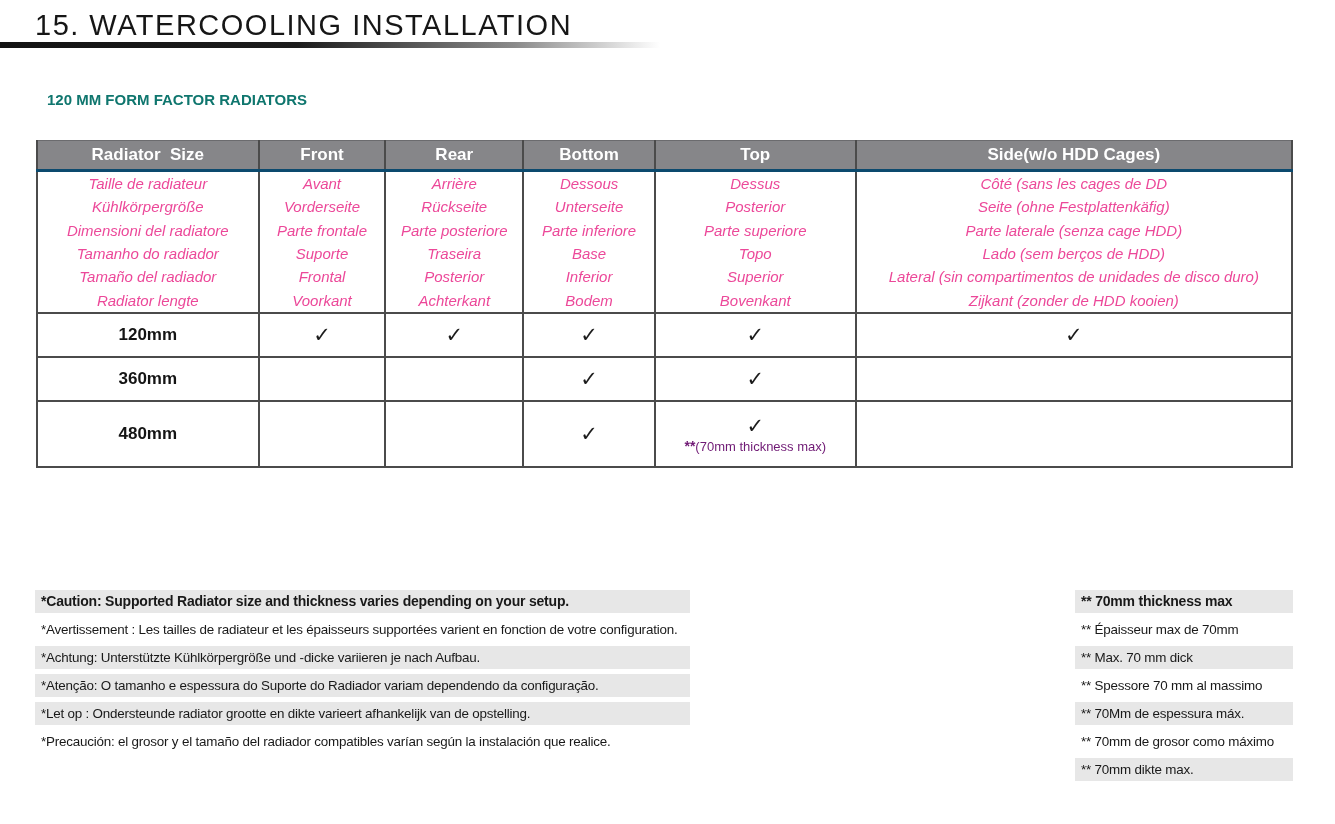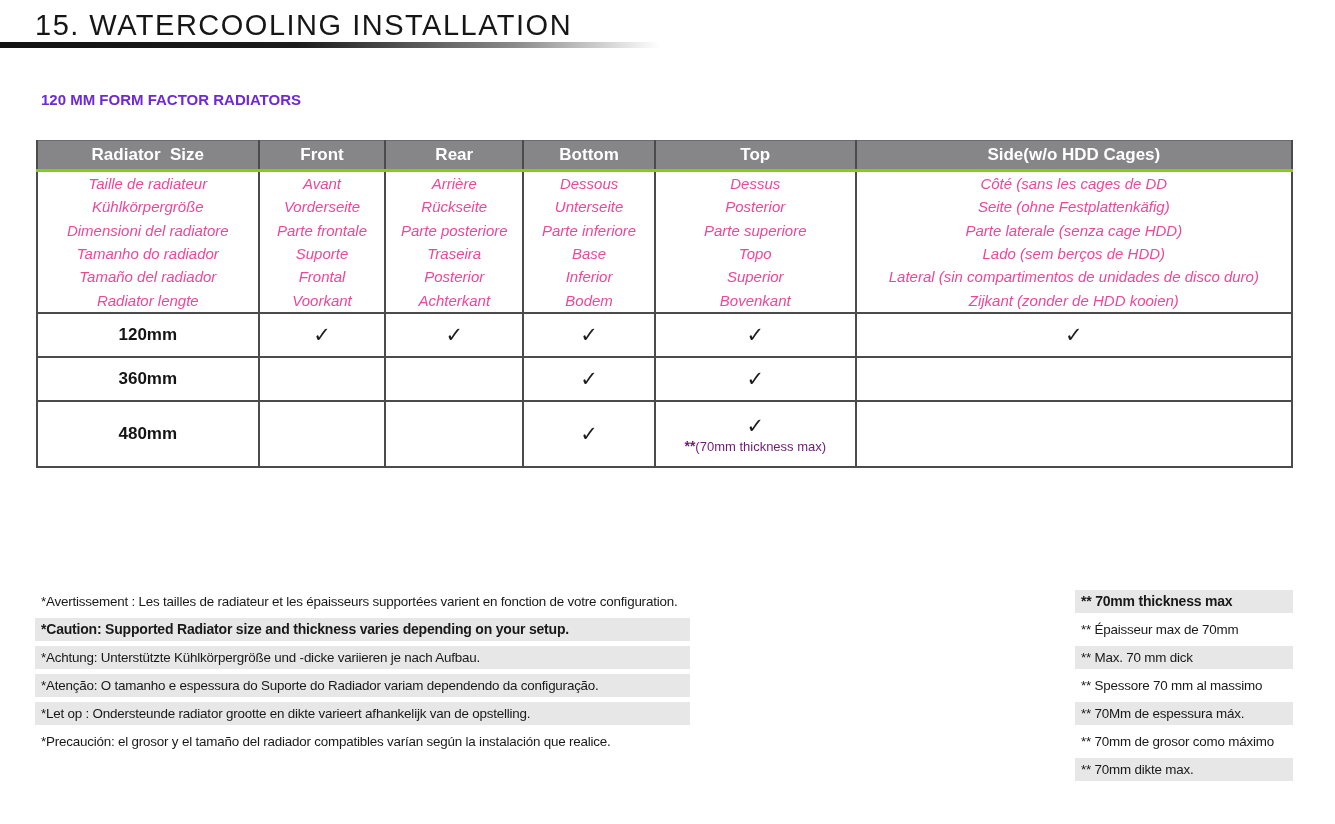--- a/index.html
+++ b/index.html
@@ -35,25 +35,25 @@
     left: 0;
     top: 42px;
     width: 660px;
     height: 6px;
     background: linear-gradient(to right, #131313 0%, #1c1c1c 45%, #8a8a8a 78%, rgba(255,255,255,0) 100%);
   }
 
   
   .subtitle {
     position: absolute;
-    left: 41px;
+    left: 47px;
     top: 91px;
     font-size: 15px;
     font-weight: 700;
-    color: #6d28d9;
+    color: #0f766e;
   }
 
   
   .rad-table {
     position: absolute;
     left: 36px;
     top: 140px;
     width: 1257px;
     border-collapse: collapse;
     table-layout: fixed;
@@ -64,21 +64,21 @@
     vertical-align: middle;
     padding: 0;
   }
   tr.header-row td {
     background: #868689;
     color: #ffffff;
     font-weight: 700;
     font-size: 17px;
     height: 28px;
     border-top: 1px solid #6b6b6e;
-    border-bottom: 3px solid #84cc16;
+    border-bottom: 3px solid #0c4a6e;
     white-space: pre;
   }
   tr.lang-row td {
     border-top: none;
     height: 140px;
     font-style: italic;
     font-size: 15px;
     color: #ec4899;
     line-height: 23.3px;
   }
@@ -222,22 +222,22 @@
           <td></td>
           <td></td>
           <td><span class="check">✓</span></td>
           <td><span class="check">✓</span><div class="top-note"><b>**</b>(70mm thickness max)</div></td>
           <td></td>
         </tr>
       </tbody>
   </table>
 
   <div class="notes notes-left" id="notes-left">
+      <div class="note shaded bold">*Caution: Supported Radiator size and thickness varies depending on your setup.</div>
       <div class="note">*Avertissement :  Les tailles de radiateur et les épaisseurs supportées varient en fonction de votre configuration.</div>
-      <div class="note shaded bold">*Caution: Supported Radiator size and thickness varies depending on your setup.</div>
       <div class="note shaded">*Achtung: Unterstützte Kühlkörpergröße und -dicke variieren je nach Aufbau.</div>
       <div class="note shaded">*Atenção: O tamanho e espessura do Suporte do Radiador variam dependendo da configuração.</div>
       <div class="note shaded">*Let op : Ondersteunde radiator grootte en dikte varieert afhankelijk van de opstelling.</div>
       <div class="note">*Precaución: el grosor y el tamaño del radiador compatibles varían según la instalación que realice.</div>
     </div>
   <div class="notes notes-right" id="notes-right">
       <div class="note shaded bold">** 70mm thickness max</div>
       <div class="note">** Épaisseur max de 70mm</div>
       <div class="note shaded">** Max. 70 mm dick</div>
       <div class="note">** Spessore 70 mm al massimo</div>

